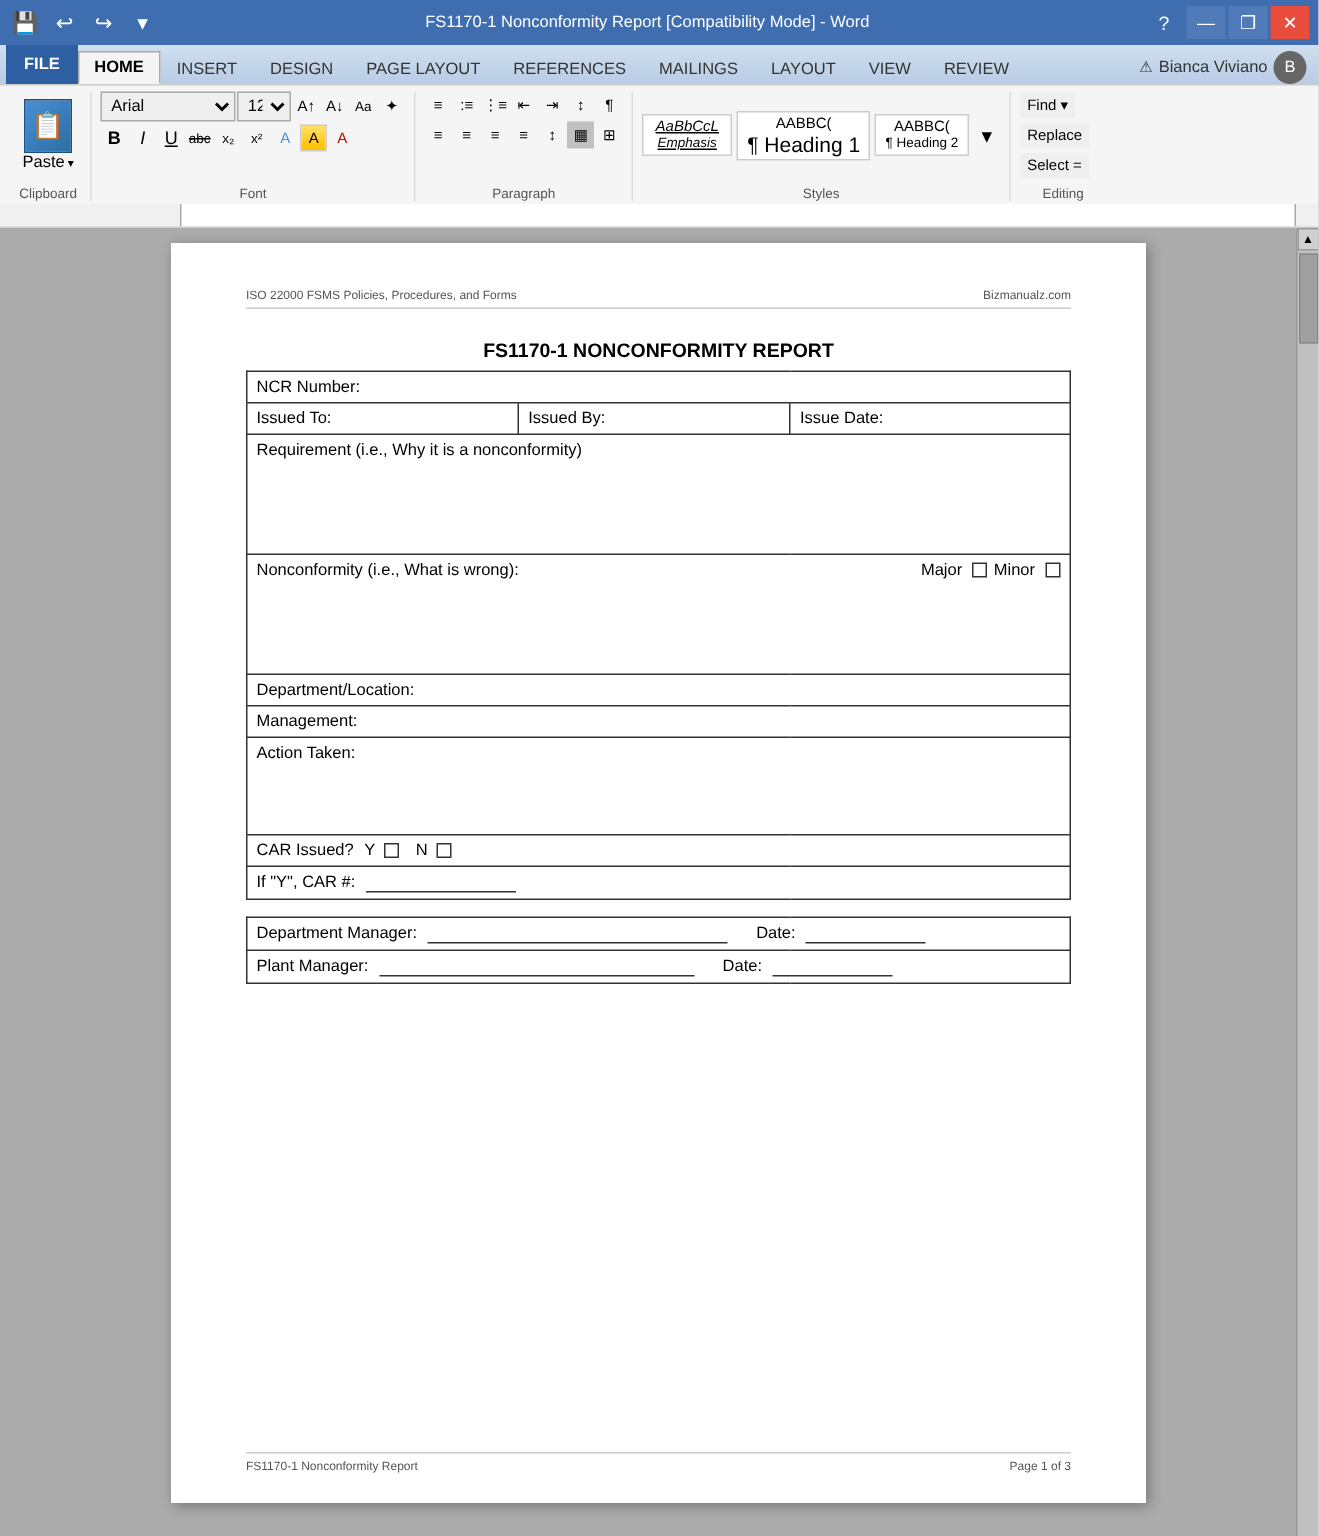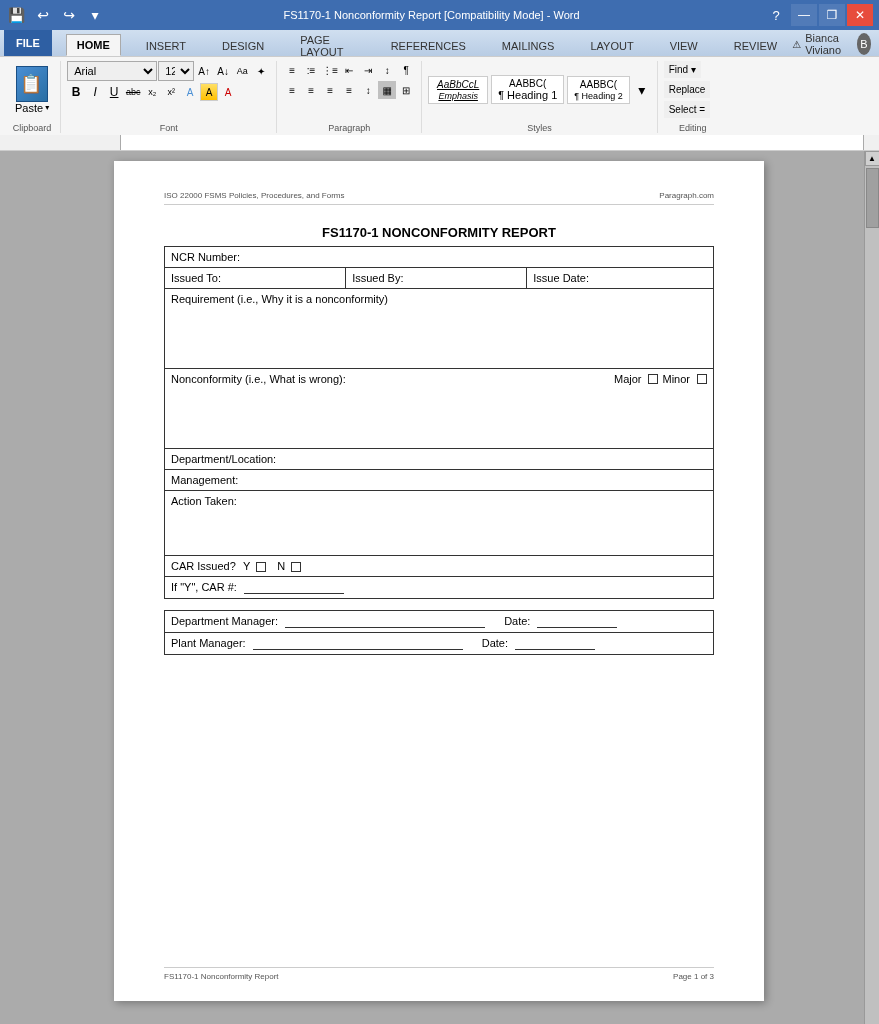--- a/index.html
+++ b/index.html
@@ -13,21 +13,21 @@
     }
     .ribbon-tab {
       padding: 3px 10px;
       font-size: 11px;
       cursor: pointer;
       border: 1px solid transparent;
       border-bottom: none;
       background: transparent;
       color: #333;
       height: 22px;
-      display: flex; align-items: center; margin-left: 14px;
+      display: flex; align-items: center;
     }
     .ribbon-tab.active {
       background: #f5f5f5;
       border-color: #aaa;
       border-bottom: 1px solid #f5f5f5;
       color: #000;
       font-weight: bold;
     }
     .file-tab {
       background: #2e5fa3;
@@ -435,21 +435,21 @@
         <button class="para-btn">⊞</button>
       </div>
     </div>
     <div class="ribbon-group-label">Paragraph</div>
   </div>
 
   <div class="ribbon-group" style="min-width:200px;">
     <div class="ribbon-group-content">
       <div style="display:flex; gap:3px; align-items:center;">
         <div class="style-item" style="font-style:italic; font-size:10px;text-decoration:underline;">AaBbCcL<br><span style="font-size:9px;">Emphasis</span></div>
-        <div class="style-item" style="font-size:10px;">AABBC(<br><span style="font-size:11px;">¶ Heading 1</span></div>
+        <div class="style-item" style="font-size:10px;">AABBC(<br><span style="font-size:14px;">¶ Heading 1</span></div>
         <div class="style-item" style="font-size:10px;">AABBC(<br><span style="font-size:9px;">¶ Heading 2</span></div>
         <button class="para-btn" style="font-size:14px;">▾</button>
       </div>
     </div>
     <div class="ribbon-group-label">Styles</div>
   </div>
 
   <div class="ribbon-group" style="min-width:70px; border-right:none;">
     <div class="ribbon-group-content" style="flex-direction:column; align-items:flex-start; gap:3px;">
       <button class="editing-btn" style="font-size:10px;">Find ▾</button>
@@ -465,21 +465,21 @@
 </div>
 
 <div id="main-area">
   <div id="left-margin"></div>
 
   <div id="scroll-area">
     <div id="page">
 
       <div class="page-header">
         <span>ISO 22000 FSMS Policies, Procedures, and Forms</span>
-        <span>Paragraph.com</span>
+        <span>Bizmanualz.com</span>
       </div>
 
       <div class="doc-title" style="margin-bottom:6px;">FS1170-1 NONCONFORMITY REPORT</div>
 
       <table class="ncr-table">
 
         <tbody>
             <tr>
           <td colspan="3">
             <span>NCR Number:</span>

